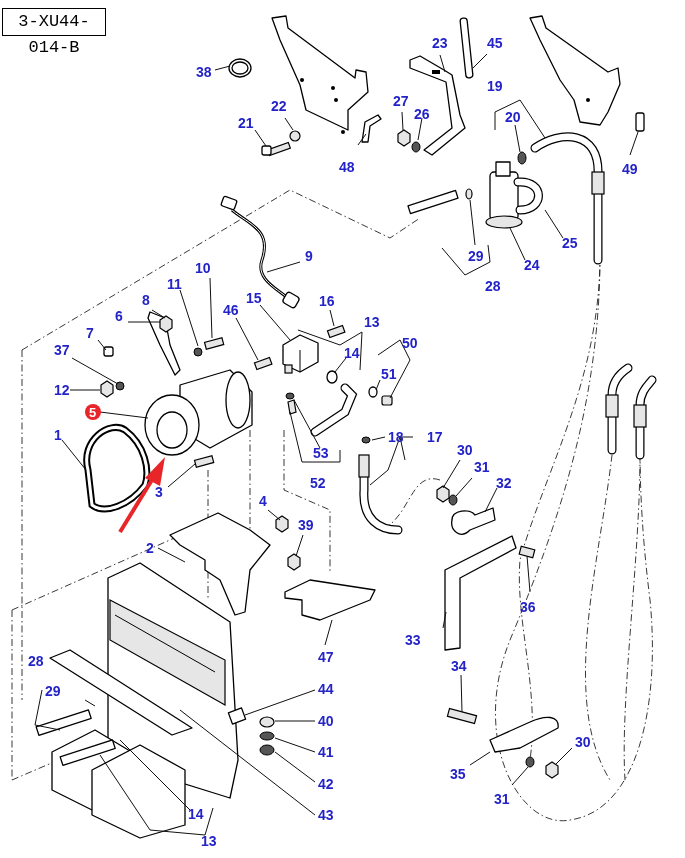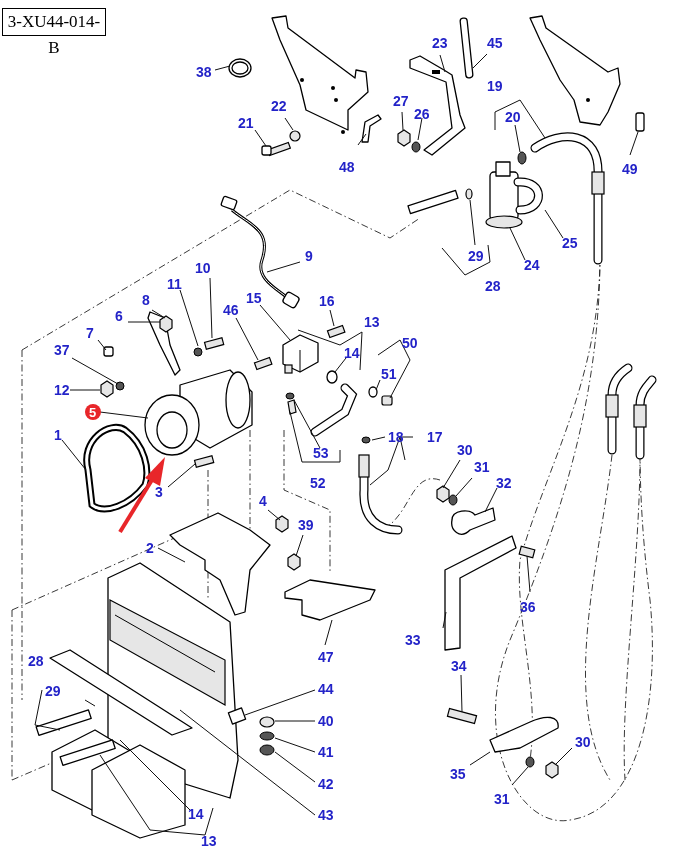--- a/index.html
+++ b/index.html
@@ -1,19 +1,19 @@
 <!DOCTYPE html>
 <html><head>
 <meta charset="utf-8">
 <style>
   html, body { margin:0; padding:0; background:#ffffff; }
   body { width:685px; height:858px; position:relative; overflow:hidden; font-family:"Liberation Sans", sans-serif; }
   #diagram { position:absolute; left:0; top:0; width:685px; height:858px; }
   .ref-box { position:absolute; left:2px; top:8px; width:104px; height:28px; border:1.6px solid #000; box-sizing:border-box;
-             font-family:Liberation Serif, serif; font-size:17px; line-height:26px; text-align:center; color:#000; background:#fff; }
+             font-family:Liberation Mono, monospace; font-size:17px; line-height:26px; text-align:center; color:#000; background:#fff; }
   .part { fill:#fff; stroke:#000; stroke-width:1.3; stroke-linejoin:round; }
   .part-d { fill:#e6e6e6; stroke:#000; stroke-width:1.2; }
   .part-dark { fill:#555; stroke:#000; stroke-width:1; }
   .lead { stroke:#111; stroke-width:1; fill:none; }
   .dash { stroke:#222; stroke-width:0.9; fill:none; stroke-dasharray:7 3 1.5 3; }
   .hose { fill:none; stroke:#000; stroke-width:9; stroke-linecap:round; }
   .hose-in { fill:none; stroke:#fff; stroke-width:6.5; stroke-linecap:round; }
   .lbl { font-family:"Liberation Sans", sans-serif; font-size:14px; font-weight:bold; fill:#2323c8; }
   .hl-text { font-family:"Liberation Sans", sans-serif; font-size:13px; font-weight:bold; fill:#fff; }
 </style>

